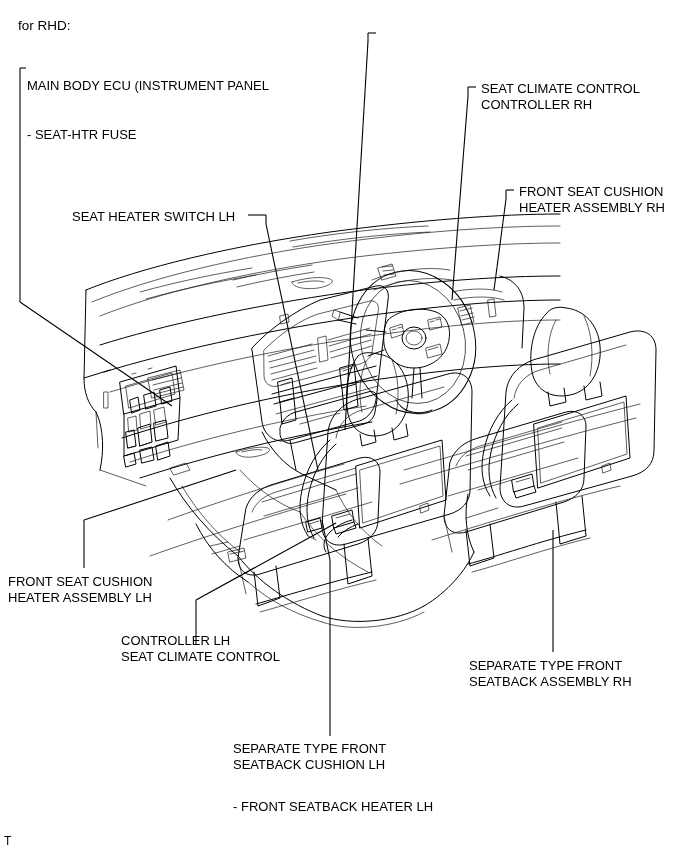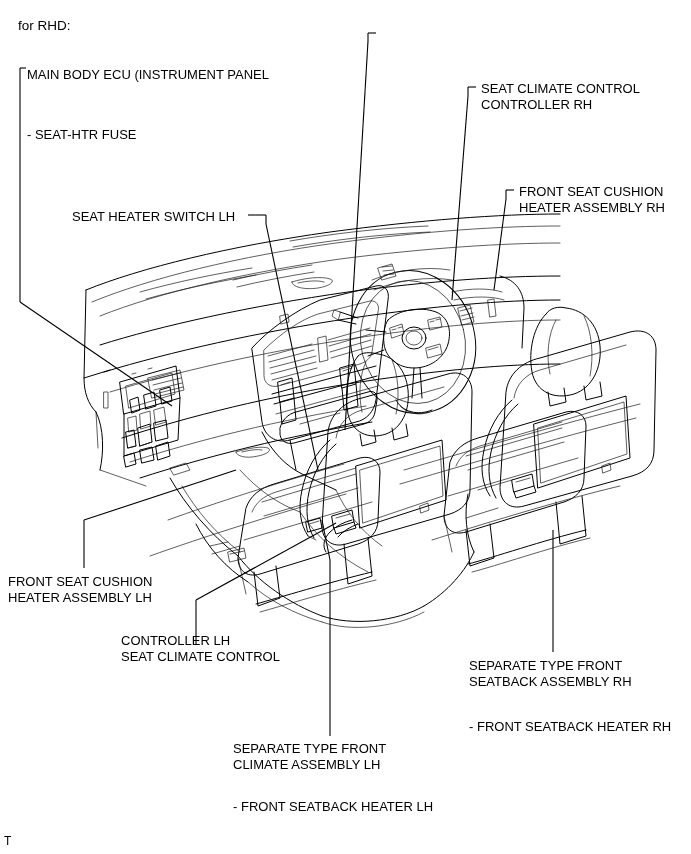--- a/index.html
+++ b/index.html
@@ -379,21 +379,21 @@
       <path class="ln" d="M424,606 C448,592 466,570 474,552"></path>
 
       <path class="thin" d="M300,512 C316,536 340,558 368,572"></path>
       <path class="thin" d="M336,490 C346,512 362,532 382,546"></path>
     </g>
 
   </svg>
 
   <div class="lbl lbl-lc" style="left:18px; top:18px;">for RHD:</div>
 
-  <div class="lbl" style="left:27px; top:67px;">MAIN BODY ECU (INSTRUMENT PANEL</div>
+  <div class="lbl" style="left:27px; top:78px;">MAIN BODY ECU (INSTRUMENT PANEL</div>
 
   <div class="lbl" style="left:27px; top:127px;">- SEAT-HTR FUSE</div>
 
 
   <div class="lbl" style="left:481px; top:81px;">SEAT CLIMATE CONTROL</div>
   <div class="lbl" style="left:481px; top:97px;">CONTROLLER RH</div>
 
   <div class="lbl" style="left:519px; top:184px;">FRONT SEAT CUSHION</div>
   <div class="lbl" style="left:519px; top:200px;">HEATER ASSEMBLY RH</div>
 
@@ -401,22 +401,21 @@
 
   <div class="lbl" style="left:8px; top:574px;">FRONT SEAT CUSHION</div>
   <div class="lbl" style="left:8px; top:590px;">HEATER ASSEMBLY LH</div>
 
   <div class="lbl" style="left:121px; top:649px;">SEAT CLIMATE CONTROL</div>
   <div class="lbl" style="left:121px; top:633px;">CONTROLLER LH</div>
 
   <div class="lbl" style="left:469px; top:658px;">SEPARATE TYPE FRONT</div>
   <div class="lbl" style="left:469px; top:674px;">SEATBACK ASSEMBLY RH</div>
 
-  <div class="lbl" style="left:469px; top:719px;">- FRONT SEATBACK HEATER RH</div>
 
   <div class="lbl" style="left:233px; top:741px;">SEPARATE TYPE FRONT</div>
-  <div class="lbl" style="left:233px; top:757px;">CLIMATE ASSEMBLY LH</div>
+  <div class="lbl" style="left:233px; top:757px;">SEATBACK CUSHION LH</div>
 
   <div class="lbl" style="left:233px; top:799px;">- FRONT SEATBACK HEATER LH</div>
 
   <div class="footer-mark" style="left:4px; top:834px;">T</div>
 
 </div>
 
 </body></html>

